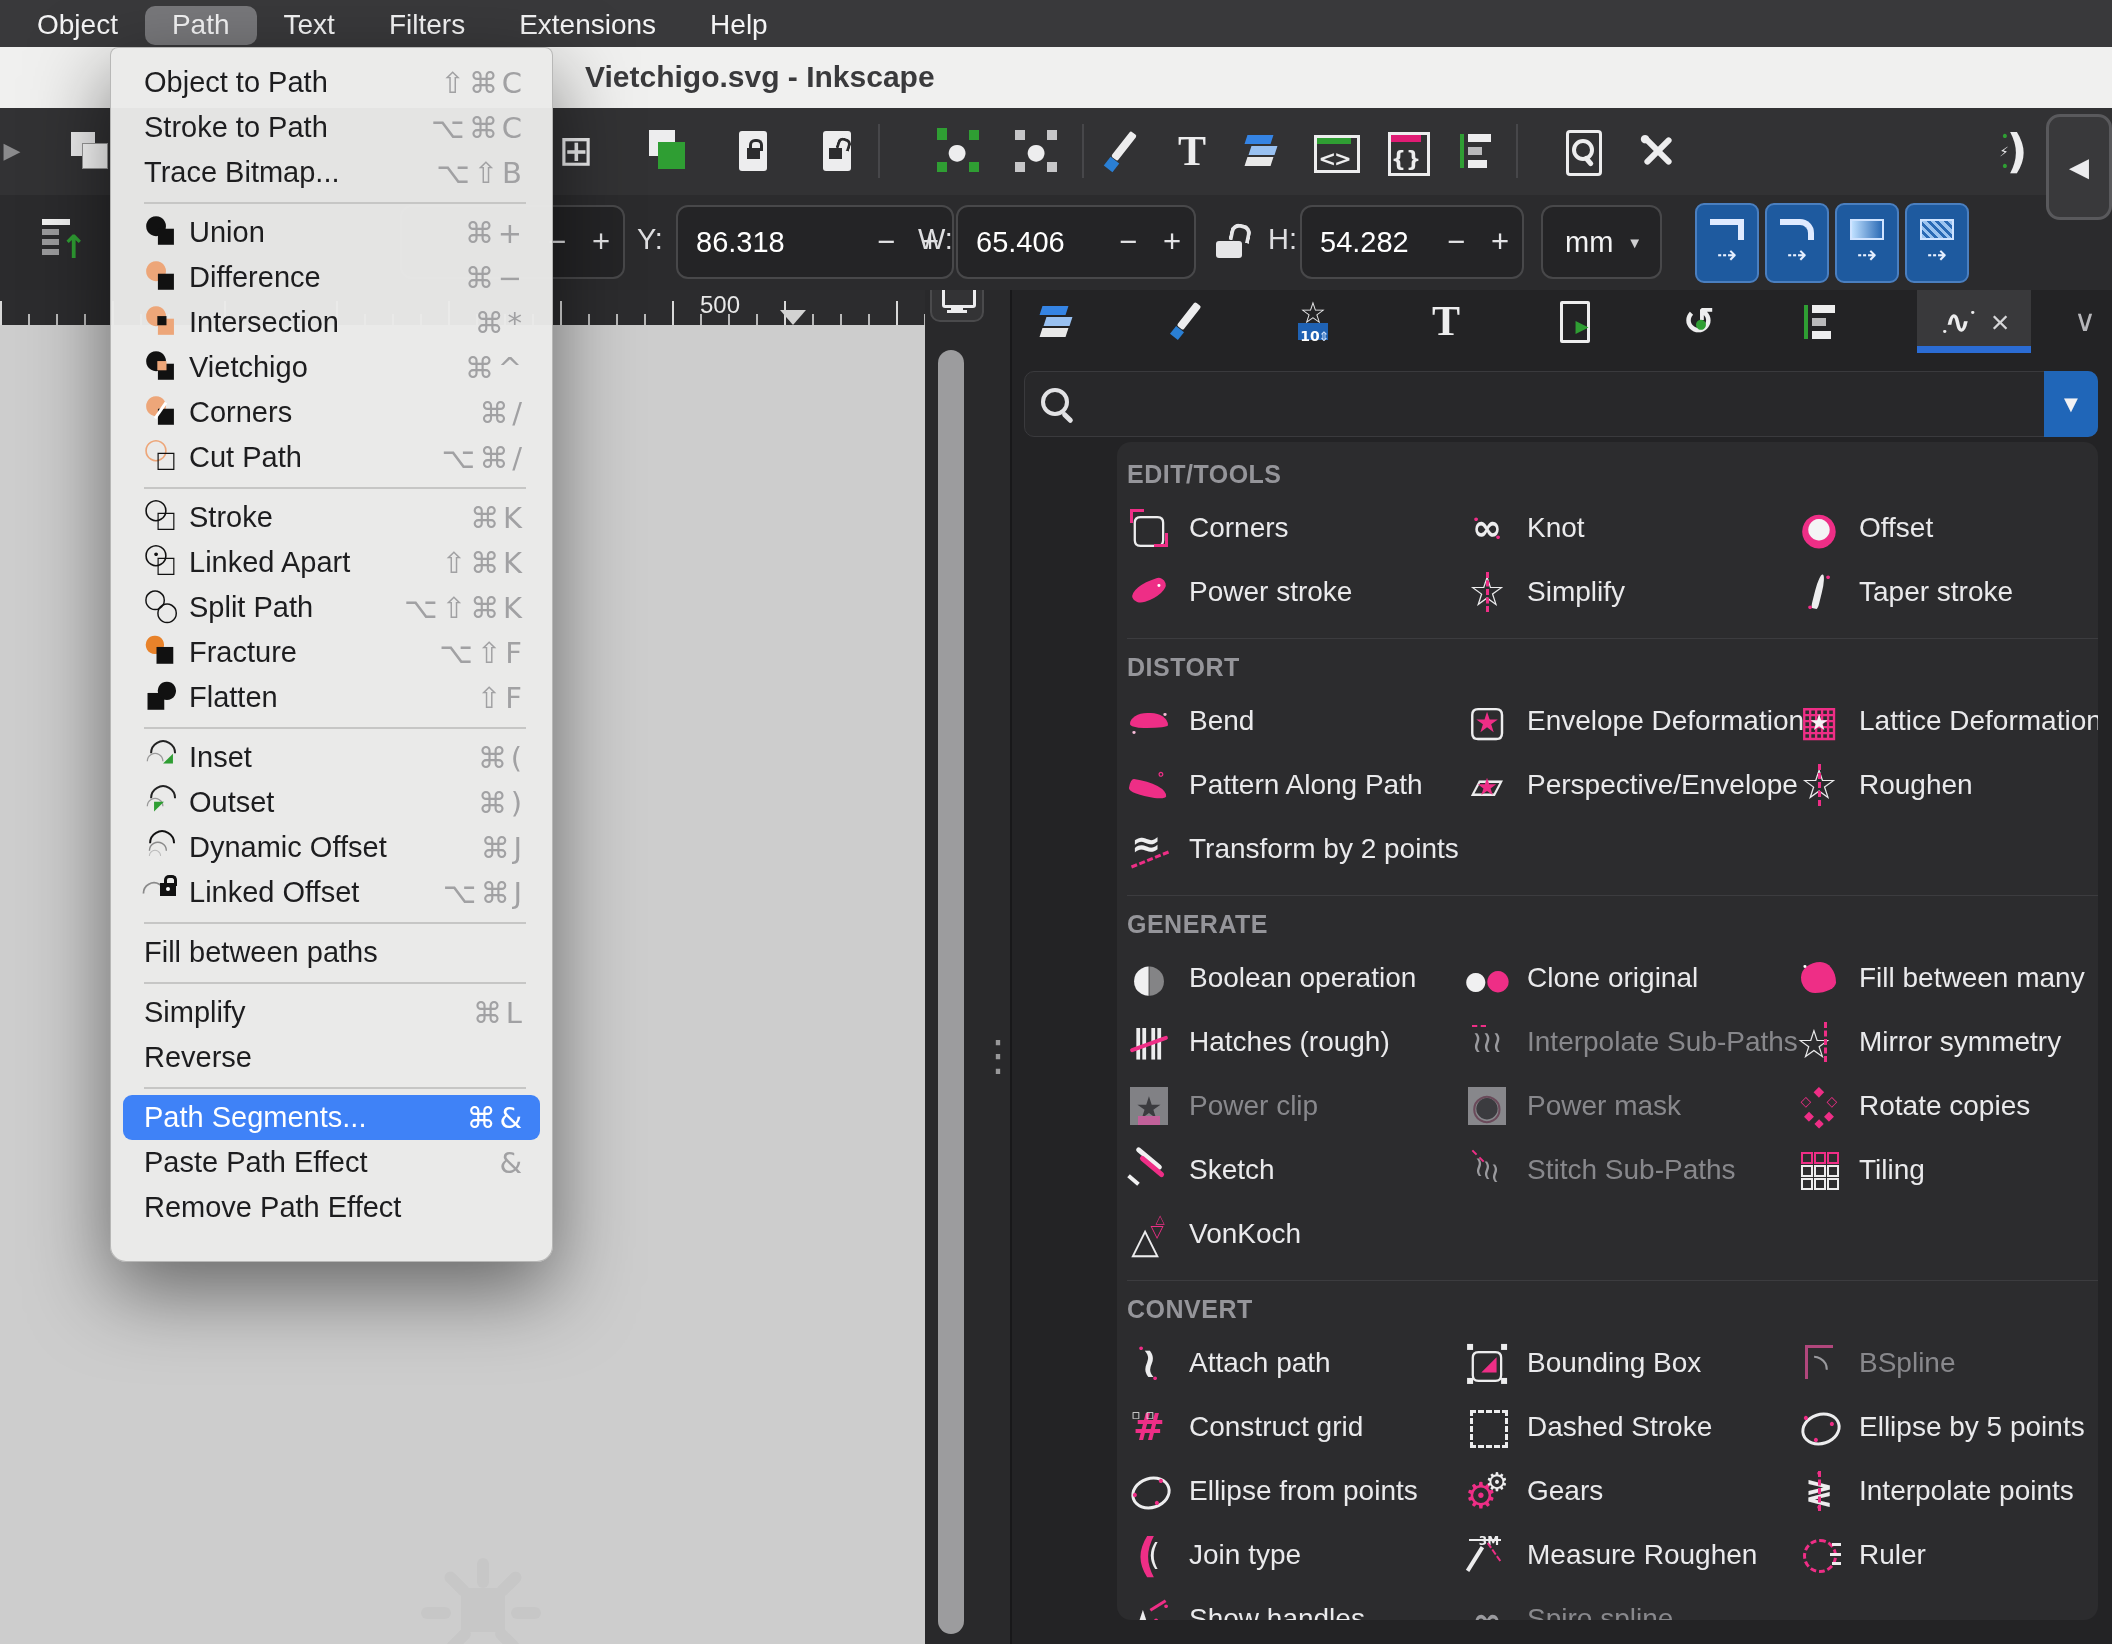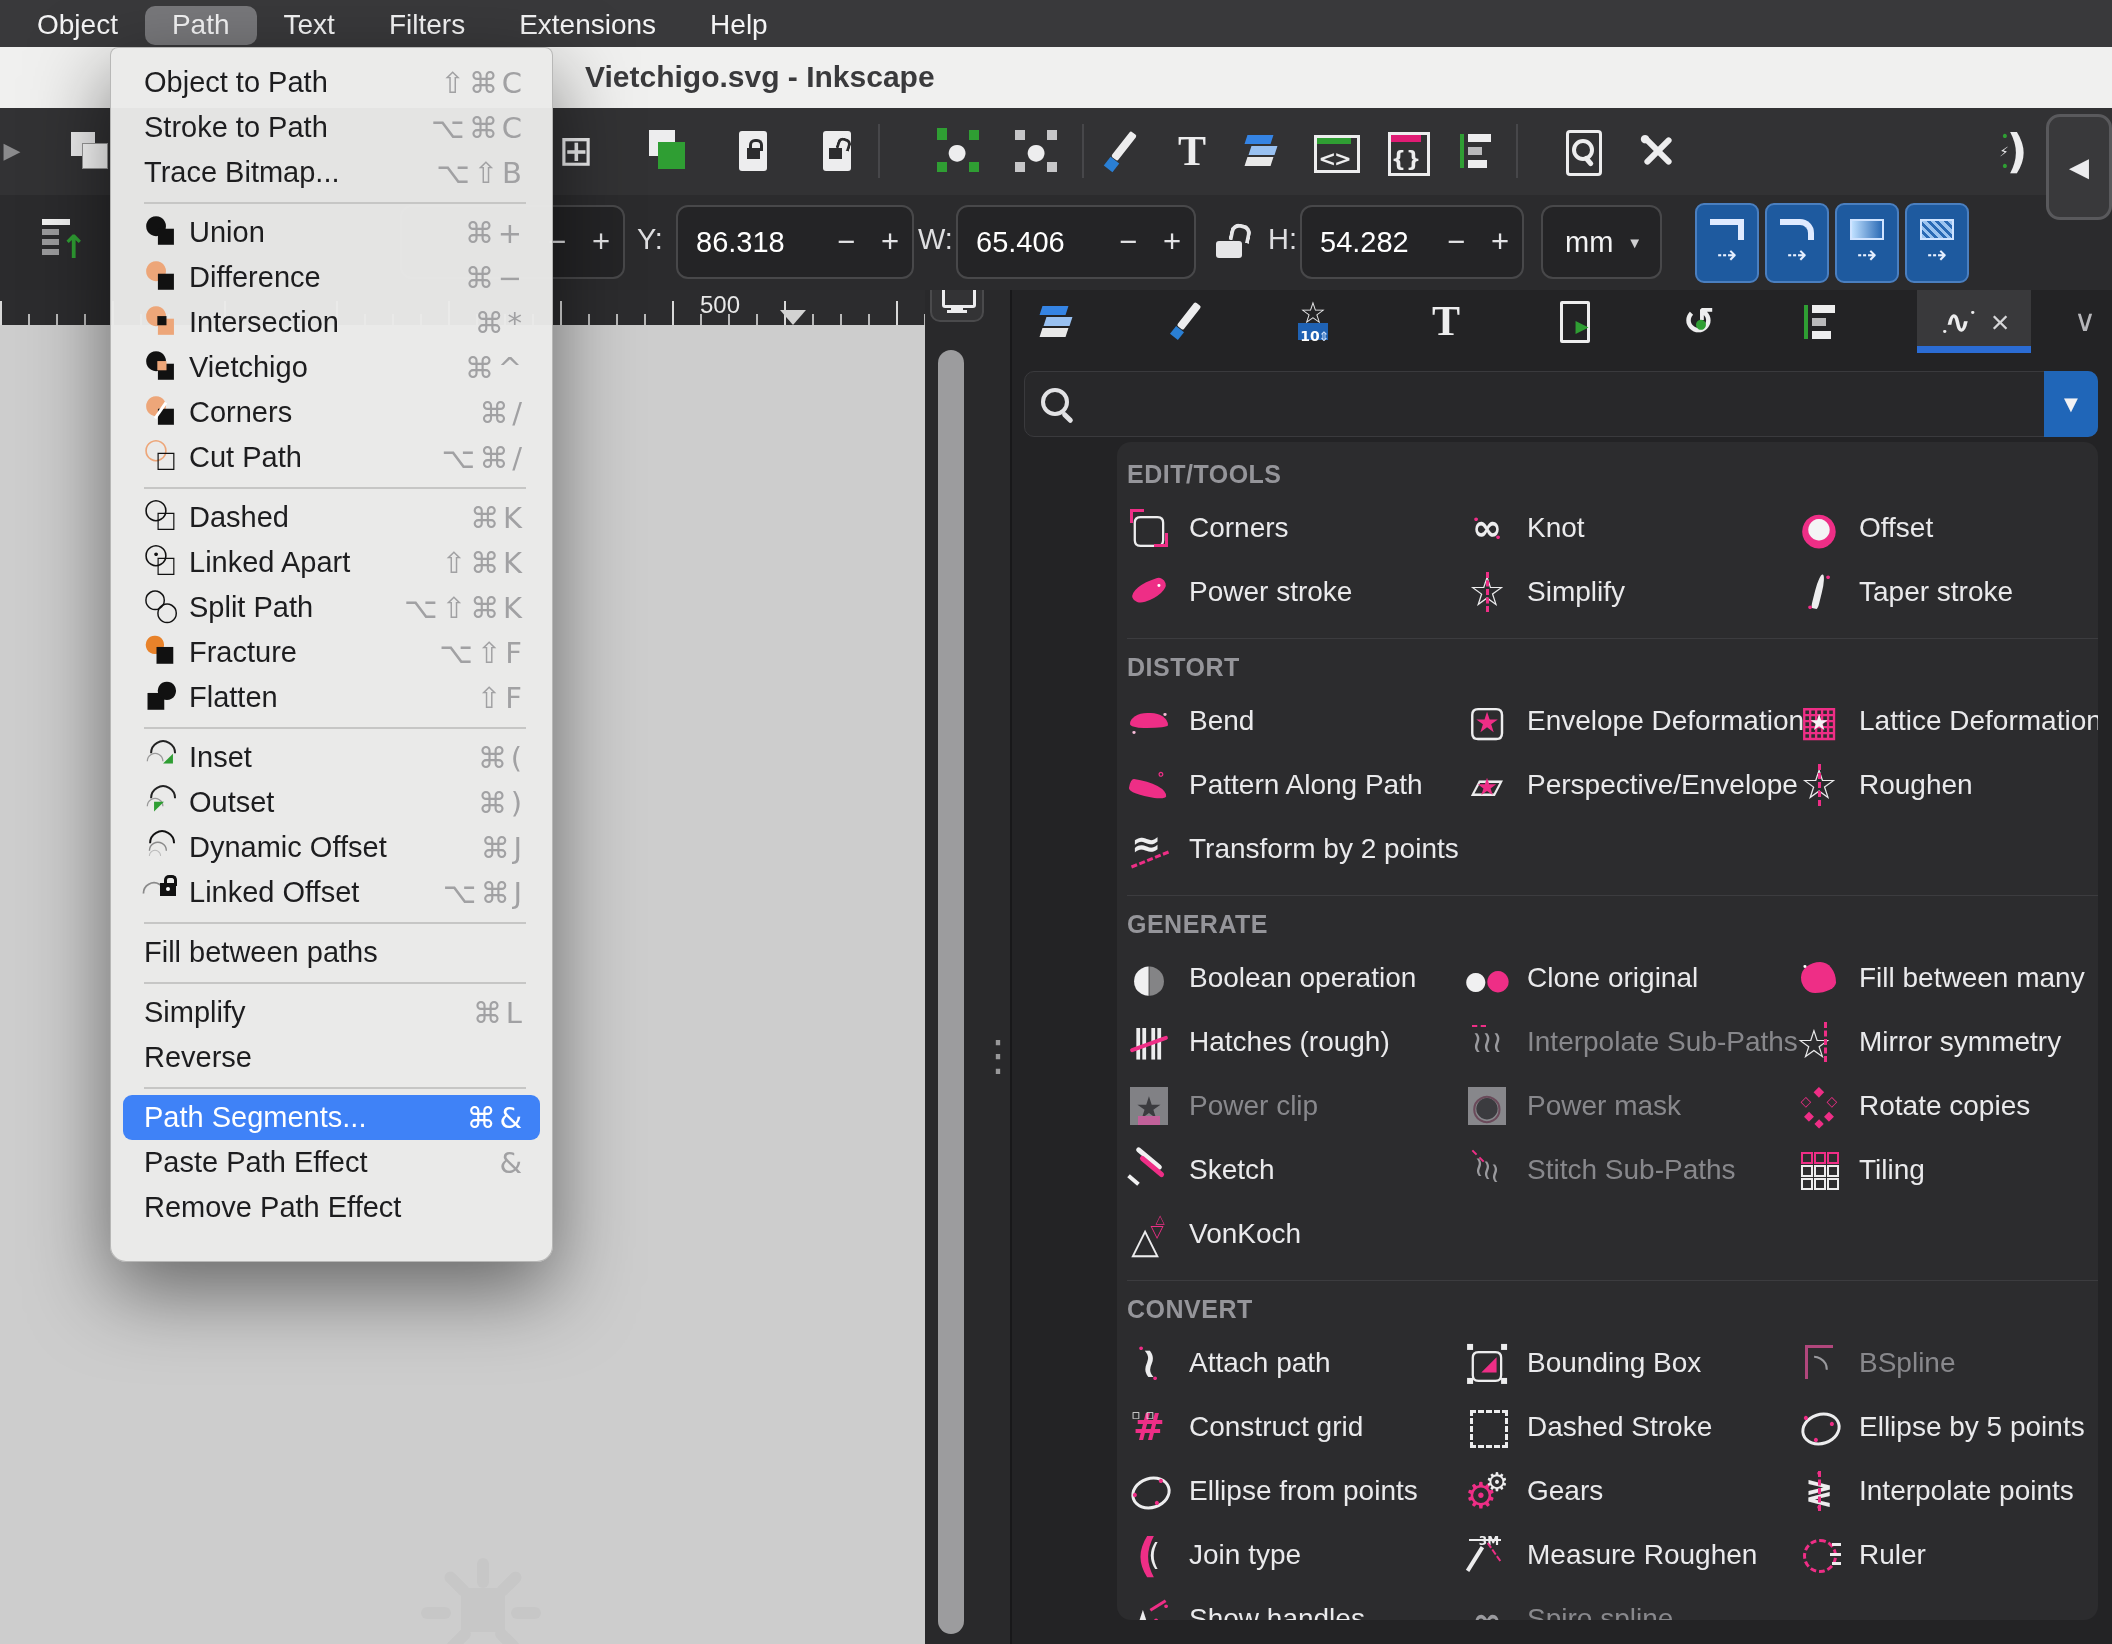--- a/index.html
+++ b/index.html
@@ -248,21 +248,21 @@
   <div id="toolcontrols">
     <span id="tc-raise" class="abs" style="left:40px;top:20px"><span class="icn" style="width:46px;height:46px"><i style="position:absolute;left:2px;top:4px;width:28px;height:6px;background:#f2f2f2"></i><i style="position:absolute;left:2px;top:14px;width:17px;height:6px;background:#9a9a9c"></i><i style="position:absolute;left:2px;top:24px;width:17px;height:6px;background:#9a9a9c"></i><i style="position:absolute;left:2px;top:34px;width:17px;height:6px;background:#9a9a9c"></i><b style="position:absolute;left:50%;top:50%;transform:translate(calc(-50% + 11px),calc(-50% + 9px));font-size:32px;color:#2f9e33;line-height:1;white-space:nowrap;font-weight:700">↑</b></span></span>
 
     <div class="tc-field" style="left:400px;width:225px">
       <span class="tc-val"></span>
       <span class="tc-step">−</span>
       <span class="tc-step">+</span>
     </div>
 
     <span class="tc-label" style="left:637px">Y:</span>
-    <div class="tc-field" style="left:676px;width:238px">
+    <div class="tc-field" style="left:676px;width:278px">
       <span class="tc-val">86.318</span>
       <span class="tc-step">−</span>
       <span class="tc-step">+</span>
     </div>
 
     <span class="tc-label" style="left:918px">W:</span>
     <div class="tc-field" style="left:956px;width:240px">
       <span class="tc-val">65.406</span>
       <span class="tc-step">−</span>
       <span class="tc-step">+</span>
@@ -795,21 +795,21 @@
       <div class="pm-item">
         <span class="pm-ico"><span class="icn" style="width:34px;height:34px"><b style="position:absolute;left:50%;top:50%;transform:translate(calc(-50% + -5px),calc(-50% + -5px));font-size:28px;color:#eda679;line-height:1;white-space:nowrap;font-weight:700">○</b><b style="position:absolute;left:50%;top:50%;transform:translate(calc(-50% + 5px),calc(-50% + 6px));font-size:22px;color:#111;line-height:1;white-space:nowrap;font-weight:700">□</b></span></span>
         <span class="pm-lbl">Cut Path</span>
         <span class="pm-short">⌥⌘/</span>
       </div>
       <div class="pm-sep">
         <i></i>
       </div>
       <div class="pm-item">
         <span class="pm-ico"><span class="icn" style="width:34px;height:34px"><b style="position:absolute;left:50%;top:50%;transform:translate(calc(-50% + -5px),calc(-50% + -5px));font-size:28px;color:#111;line-height:1;white-space:nowrap;font-weight:700">○</b><b style="position:absolute;left:50%;top:50%;transform:translate(calc(-50% + 5px),calc(-50% + 6px));font-size:22px;color:#111;line-height:1;white-space:nowrap;font-weight:700">□</b></span></span>
-        <span class="pm-lbl">Dashed</span>
+        <span class="pm-lbl">Stroke</span>
         <span class="pm-short">⌘K</span>
       </div>
       <div class="pm-item">
         <span class="pm-ico"><span class="icn" style="width:34px;height:34px"><b style="position:absolute;left:50%;top:50%;transform:translate(calc(-50% + -5px),calc(-50% + -5px));font-size:28px;color:#111;line-height:1;white-space:nowrap;font-weight:700">○</b><b style="position:absolute;left:50%;top:50%;transform:translate(calc(-50% + -5px),calc(-50% + -5px));font-size:13px;color:#111;line-height:1;white-space:nowrap;">•</b><b style="position:absolute;left:50%;top:50%;transform:translate(calc(-50% + 5px),calc(-50% + 6px));font-size:22px;color:#111;line-height:1;white-space:nowrap;font-weight:700">□</b></span></span>
         <span class="pm-lbl">Linked Apart</span>
         <span class="pm-short">⇧⌘K</span>
       </div>
       <div class="pm-item">
         <span class="pm-ico"><span class="icn" style="width:34px;height:34px"><b style="position:absolute;left:50%;top:50%;transform:translate(calc(-50% + -6px),calc(-50% + -6px));font-size:26px;color:#111;line-height:1;white-space:nowrap;font-weight:700">○</b><b style="position:absolute;left:50%;top:50%;transform:translate(calc(-50% + 6px),calc(-50% + 7px));font-size:26px;color:#111;line-height:1;white-space:nowrap;font-weight:700">○</b></span></span>
         <span class="pm-lbl">Split Path</span>

